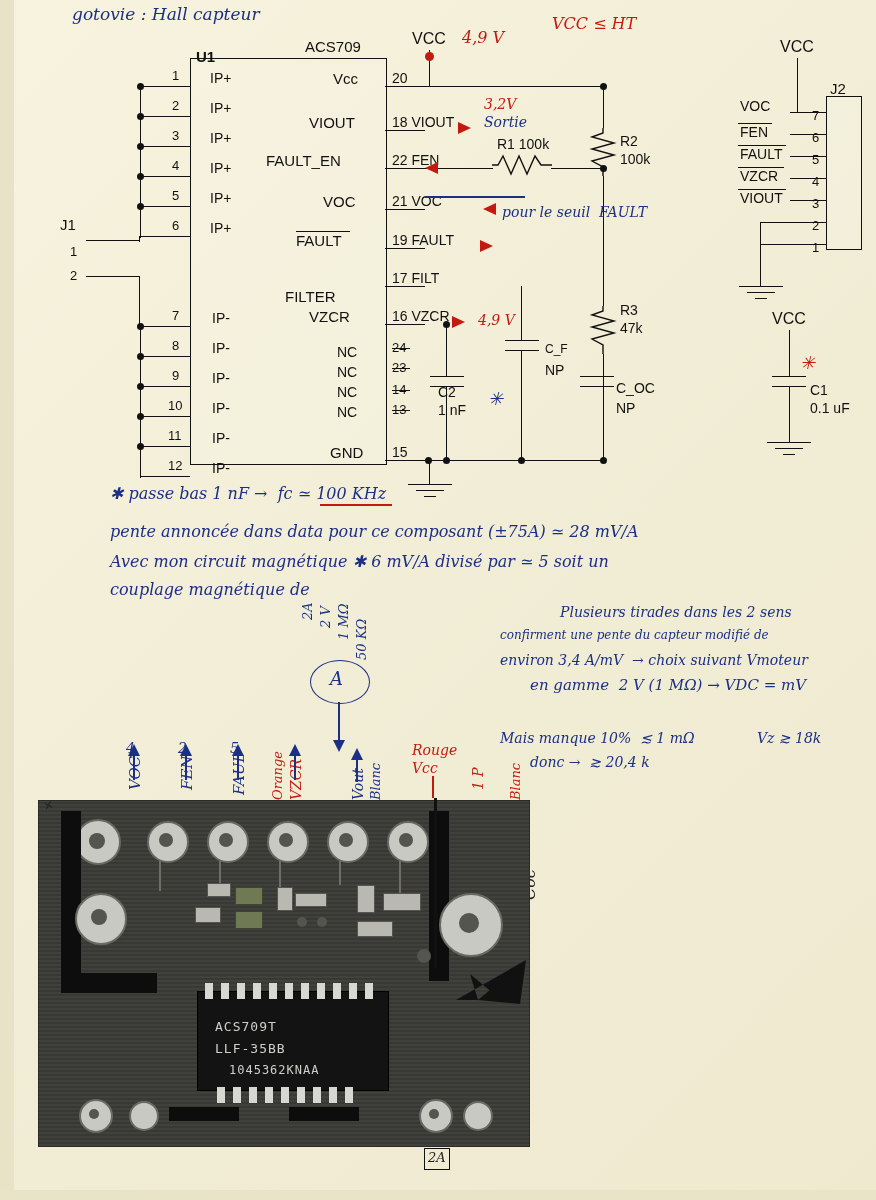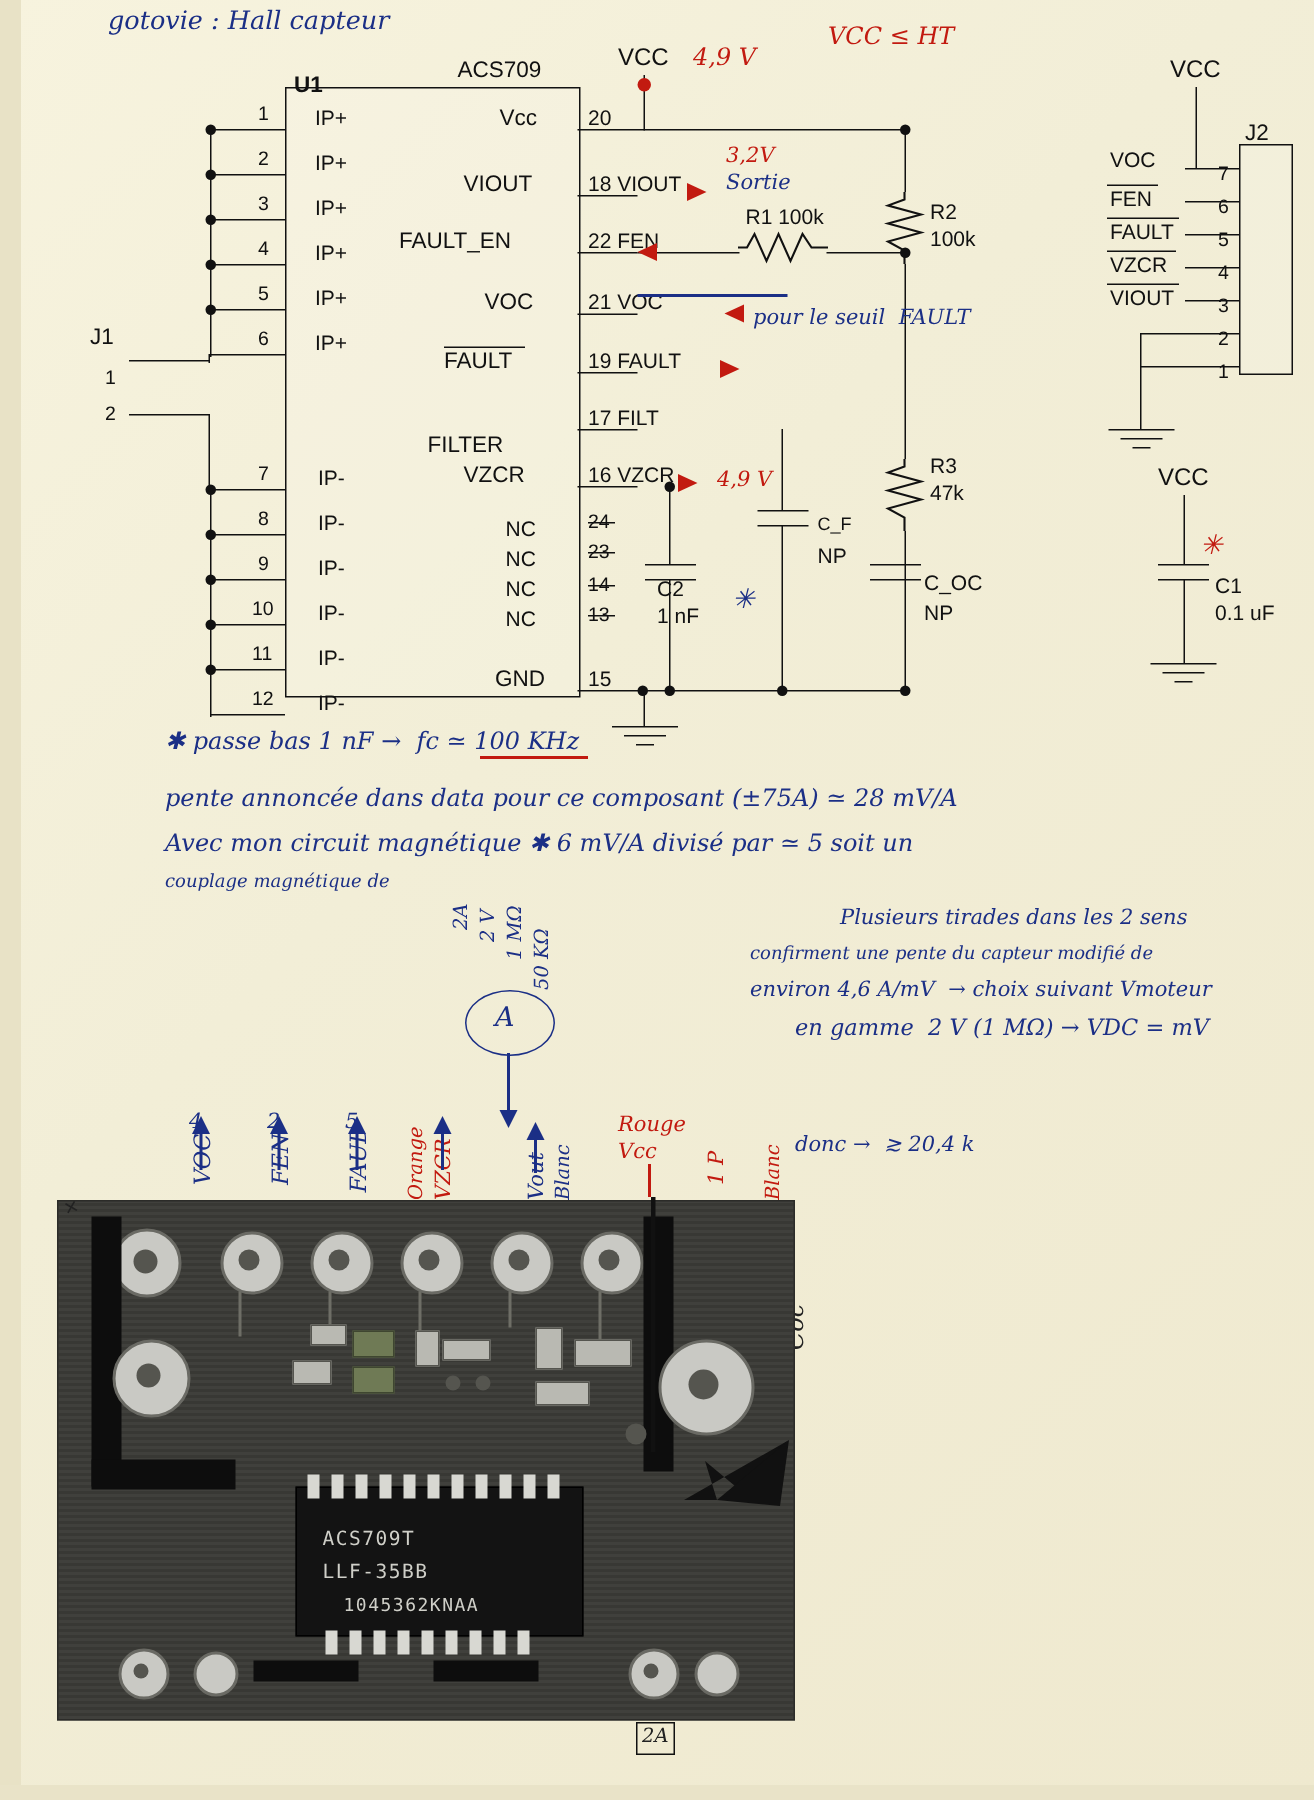--- a/index.html
+++ b/index.html
@@ -317,36 +317,37 @@
   <div class="ln lnh blue" style="left:425px;top:196px;width:100px;height:2px;"></div>
   <div class="arr arr-r-red" style="left:480px;top:240px;"></div>
   <div class="arr arr-r-red" style="left:452px;top:316px;"></div>
   <div class="t handr" style="left:478px;top:312px;font-size:14px;">4,9 V</div>
   <div class="t hand" style="left:488px;top:388px;font-size:18px;">✳</div>
 
   <div class="t hand" style="left:110px;top:484px;font-size:16px;">✱ passe bas 1 nF →  fc ≃ 100 KHz</div>
   <div class="ln lnh red" style="left:320px;top:504px;width:72px;height:2px;"></div>
   <div class="t hand" style="left:110px;top:522px;font-size:16px;">pente annoncée dans data pour ce composant (±75A) ≃ 28 mV/A</div>
   <div class="t hand" style="left:110px;top:552px;font-size:16px;">Avec mon circuit magnétique ✱ 6 mV/A divisé par ≃ 5 soit un</div>
-  <div class="t hand" style="left:110px;top:580px;font-size:12px;">couplage magnétique de</div>
+  <div class="t hand" style="left:110px;top:580px;font-size:16px;">couplage magnétique de</div>
 
   <div class="t hand" style="left:300px;top:620px;font-size:13px;transform:rotate(-90deg);transform-origin:left top;">2A</div>
   <div class="t hand" style="left:318px;top:628px;font-size:13px;transform:rotate(-90deg);transform-origin:left top;">2 V</div>
   <div class="t hand" style="left:336px;top:640px;font-size:13px;transform:rotate(-90deg);transform-origin:left top;">1 MΩ</div>
   <div class="t hand" style="left:354px;top:660px;font-size:13px;transform:rotate(-90deg);transform-origin:left top;">50 KΩ</div>
 
   <div style="position:absolute;left:310px;top:660px;width:58px;height:42px;border:1.6px solid #1b2f86;border-radius:50%;"></div>
   <div class="t hand" style="left:330px;top:668px;font-size:18px;">A</div>
   <div class="ln lnv blue" style="left:338px;top:702px;height:40px;width:2px;"></div>
   <div class="arr arr-d-blue" style="left:333px;top:740px;"></div>
 
   <div class="t hand" style="left:560px;top:604px;font-size:14px;">Plusieurs tirades dans les 2 sens</div>
   <div class="t hand" style="left:500px;top:628px;font-size:12px;">confirment une pente du capteur modifié de</div>
-  <div class="t hand" style="left:500px;top:652px;font-size:14px;">environ 4,6 A/mV  → choix suivant Vmoteur</div>
+  <div class="t hand" style="left:500px;top:652px;font-size:14px;">environ 3,4 A/mV  → choix suivant Vmoteur</div>
   <div class="t hand" style="left:530px;top:676px;font-size:15px;">en gamme  2 V (1 MΩ) → VDC = mV</div>
+  <div class="t hand" style="left:500px;top:730px;font-size:14px;">Mais manque 10%  ≲ 1 mΩ              Vz ≳ 18k</div>
   <div class="t hand" style="left:530px;top:754px;font-size:14px;">donc →  ≳ 20,4 k</div>
 
   <div class="t hand" style="left:126px;top:790px;font-size:15px;transform:rotate(-90deg);transform-origin:left top;">VOC</div>
   <div class="t hand" style="left:126px;top:740px;font-size:14px;">4</div>
   <div class="ln lnv blue" style="left:133px;top:756px;height:24px;width:2px;"></div>
   <div class="arr arr-u-blue" style="left:128px;top:744px;"></div>
 
   <div class="t hand" style="left:178px;top:790px;font-size:15px;transform:rotate(-90deg);transform-origin:left top;">FEN</div>
   <div class="t hand" style="left:178px;top:740px;font-size:14px;">2</div>
   <div class="ln lnv blue" style="left:185px;top:756px;height:24px;width:2px;"></div>

